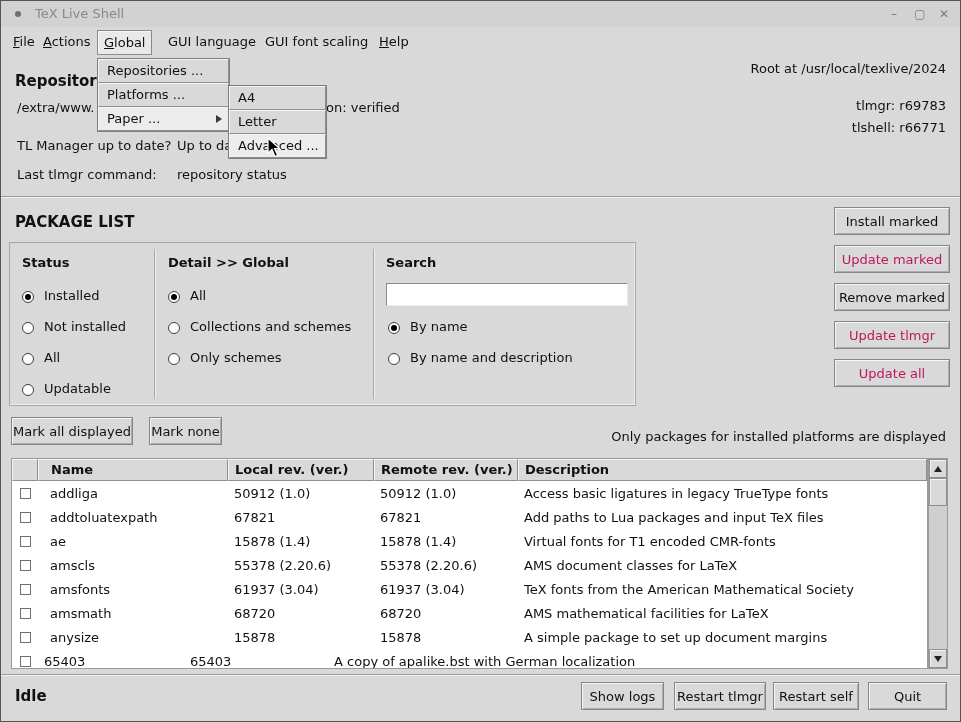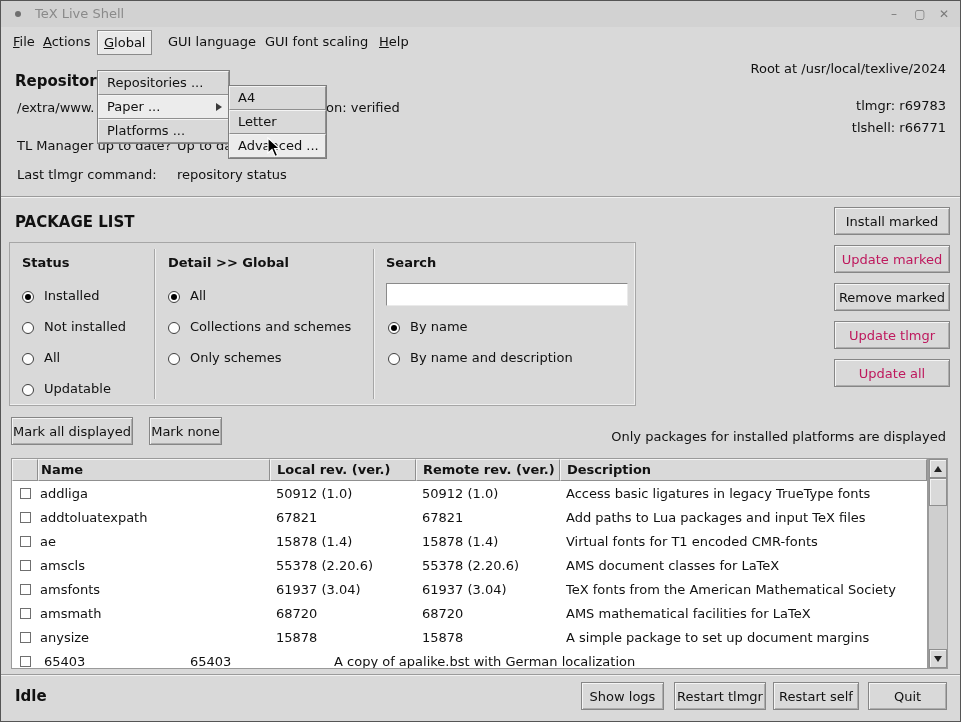--- a/index.html
+++ b/index.html
@@ -13,21 +13,21 @@
   .winctl.min{right:56px;} .winctl.max{right:30px;} .winctl.close{right:6px;}
 
   
   .menubar{position:absolute;left:0;top:26px;width:100%;height:30px;background:#d9d9d9;}
   .menu-item{position:absolute;top:3px;padding:4px 6px;font-size:13px;color:#111;white-space:nowrap;}
   .mnemonic::first-letter{text-decoration:underline;}
   .menu-item.active{border:1px solid #8a8a8a;background:#e9e9e9;box-shadow:inset 1px 1px 0 #f7f7f7;}
 
   
   .menu-panel{position:absolute;background:#d9d9d9;border:1px solid #7e7e7e;z-index:30;}
-  .dd{left:96px;top:57px;width:131px;margin-top:12px;}
+  .dd{left:96px;top:57px;width:131px;}
   .sub{left:227px;top:84px;width:97px;}
   .mi{position:relative;height:22px;line-height:22px;padding-left:8px;font-size:13px;color:#111;
       border:1px solid;border-color:#f4f4f4 #8f8f8f #8f8f8f #f4f4f4;white-space:nowrap;}
   .mi.active{background:#ececec;}
   .mi .arrow{position:absolute;right:6px;top:7px;width:0;height:0;border-left:6px solid #3a3a3a;border-top:4px solid transparent;border-bottom:4px solid transparent;}
 
   
   .t13{position:absolute;font-size:13px;color:#111;white-space:nowrap;}
   .bold15{position:absolute;font-size:15px;font-weight:bold;color:#111;white-space:nowrap;}
   .right-align{text-align:right;}
@@ -53,21 +53,21 @@
   .search-input{position:absolute;box-sizing:border-box;background:#fff;border:1px solid;border-color:#8a8a8a #eaeaea #eaeaea #8a8a8a;font-size:13px;padding:2px 4px;font-family:inherit;}
 
   
   .table{position:absolute;left:10px;top:457px;width:917px;height:211px;box-sizing:border-box;background:#fff;border:1px solid #9a9a9a;overflow:hidden;}
   .thead{display:flex;height:22px;}
   .th{box-sizing:border-box;background:#d9d9d9;border:1px solid;border-color:#f5f5f5 #8f8f8f #8f8f8f #f5f5f5;
       font-size:13px;font-weight:bold;color:#111;line-height:20px;white-space:nowrap;overflow:hidden;}
   .trow{display:flex;height:24px;align-items:center;}
   .td{box-sizing:border-box;font-size:13px;color:#111;white-space:nowrap;overflow:hidden;}
   .c0{width:26px;flex:none;display:flex;justify-content:center;}
-  .c1{width:232px;flex:none;padding-left:2px;}
+  .c1{width:190px;flex:none;padding-left:12px;}
   .c2{width:146px;flex:none;padding-left:6px;}
   .c3{width:144px;flex:none;padding-left:6px;}
   .c4{flex:1;padding-left:6px;}
   .cb{width:11px;height:11px;box-sizing:border-box;border:1px solid #6f6f6f;background:#fff;}
 
   
   .scrollbar{position:absolute;left:927px;top:457px;width:20px;height:211px;box-sizing:border-box;background:#cfcfcf;border:1px solid #9a9a9a;}
   .sb-btn{position:absolute;left:0;width:18px;height:19px;background:#d9d9d9;border:1px solid #8f8f8f;box-sizing:border-box;
           box-shadow:inset 1px 1px 0 #f3f3f3;display:flex;align-items:center;justify-content:center;}
   .sb-up{top:0;} .sb-down{bottom:0;}
@@ -270,27 +270,27 @@
   <span class="bold15" style="left:14px;top:686px">Idle</span>
   <button class="btn" style="left:580px;top:681px;width:83px;height:28px">Show logs</button>
   <button class="btn" style="left:673px;top:681px;width:92px;height:28px">Restart tlmgr</button>
   <button class="btn" style="left:772px;top:681px;width:86px;height:28px">Restart self</button>
   <button class="btn" style="left:867px;top:681px;width:79px;height:28px">Quit</button>
 
   <div class="menu-panel dd">
     <div class="mi">
       <span>Repositories ...</span>
     </div>
+    <div class="mi">
+      <span>Platforms ...</span>
+    </div>
     <div class="mi active">
       <span>Paper ...</span>
       <span class="arrow"></span>
     </div>
-    <div class="mi">
-      <span>Platforms ...</span>
-    </div>
   </div>
 
   <div class="menu-panel sub">
     <div class="mi">
       <span>A4</span>
     </div>
     <div class="mi">
       <span>Letter</span>
     </div>
     <div class="mi active">

